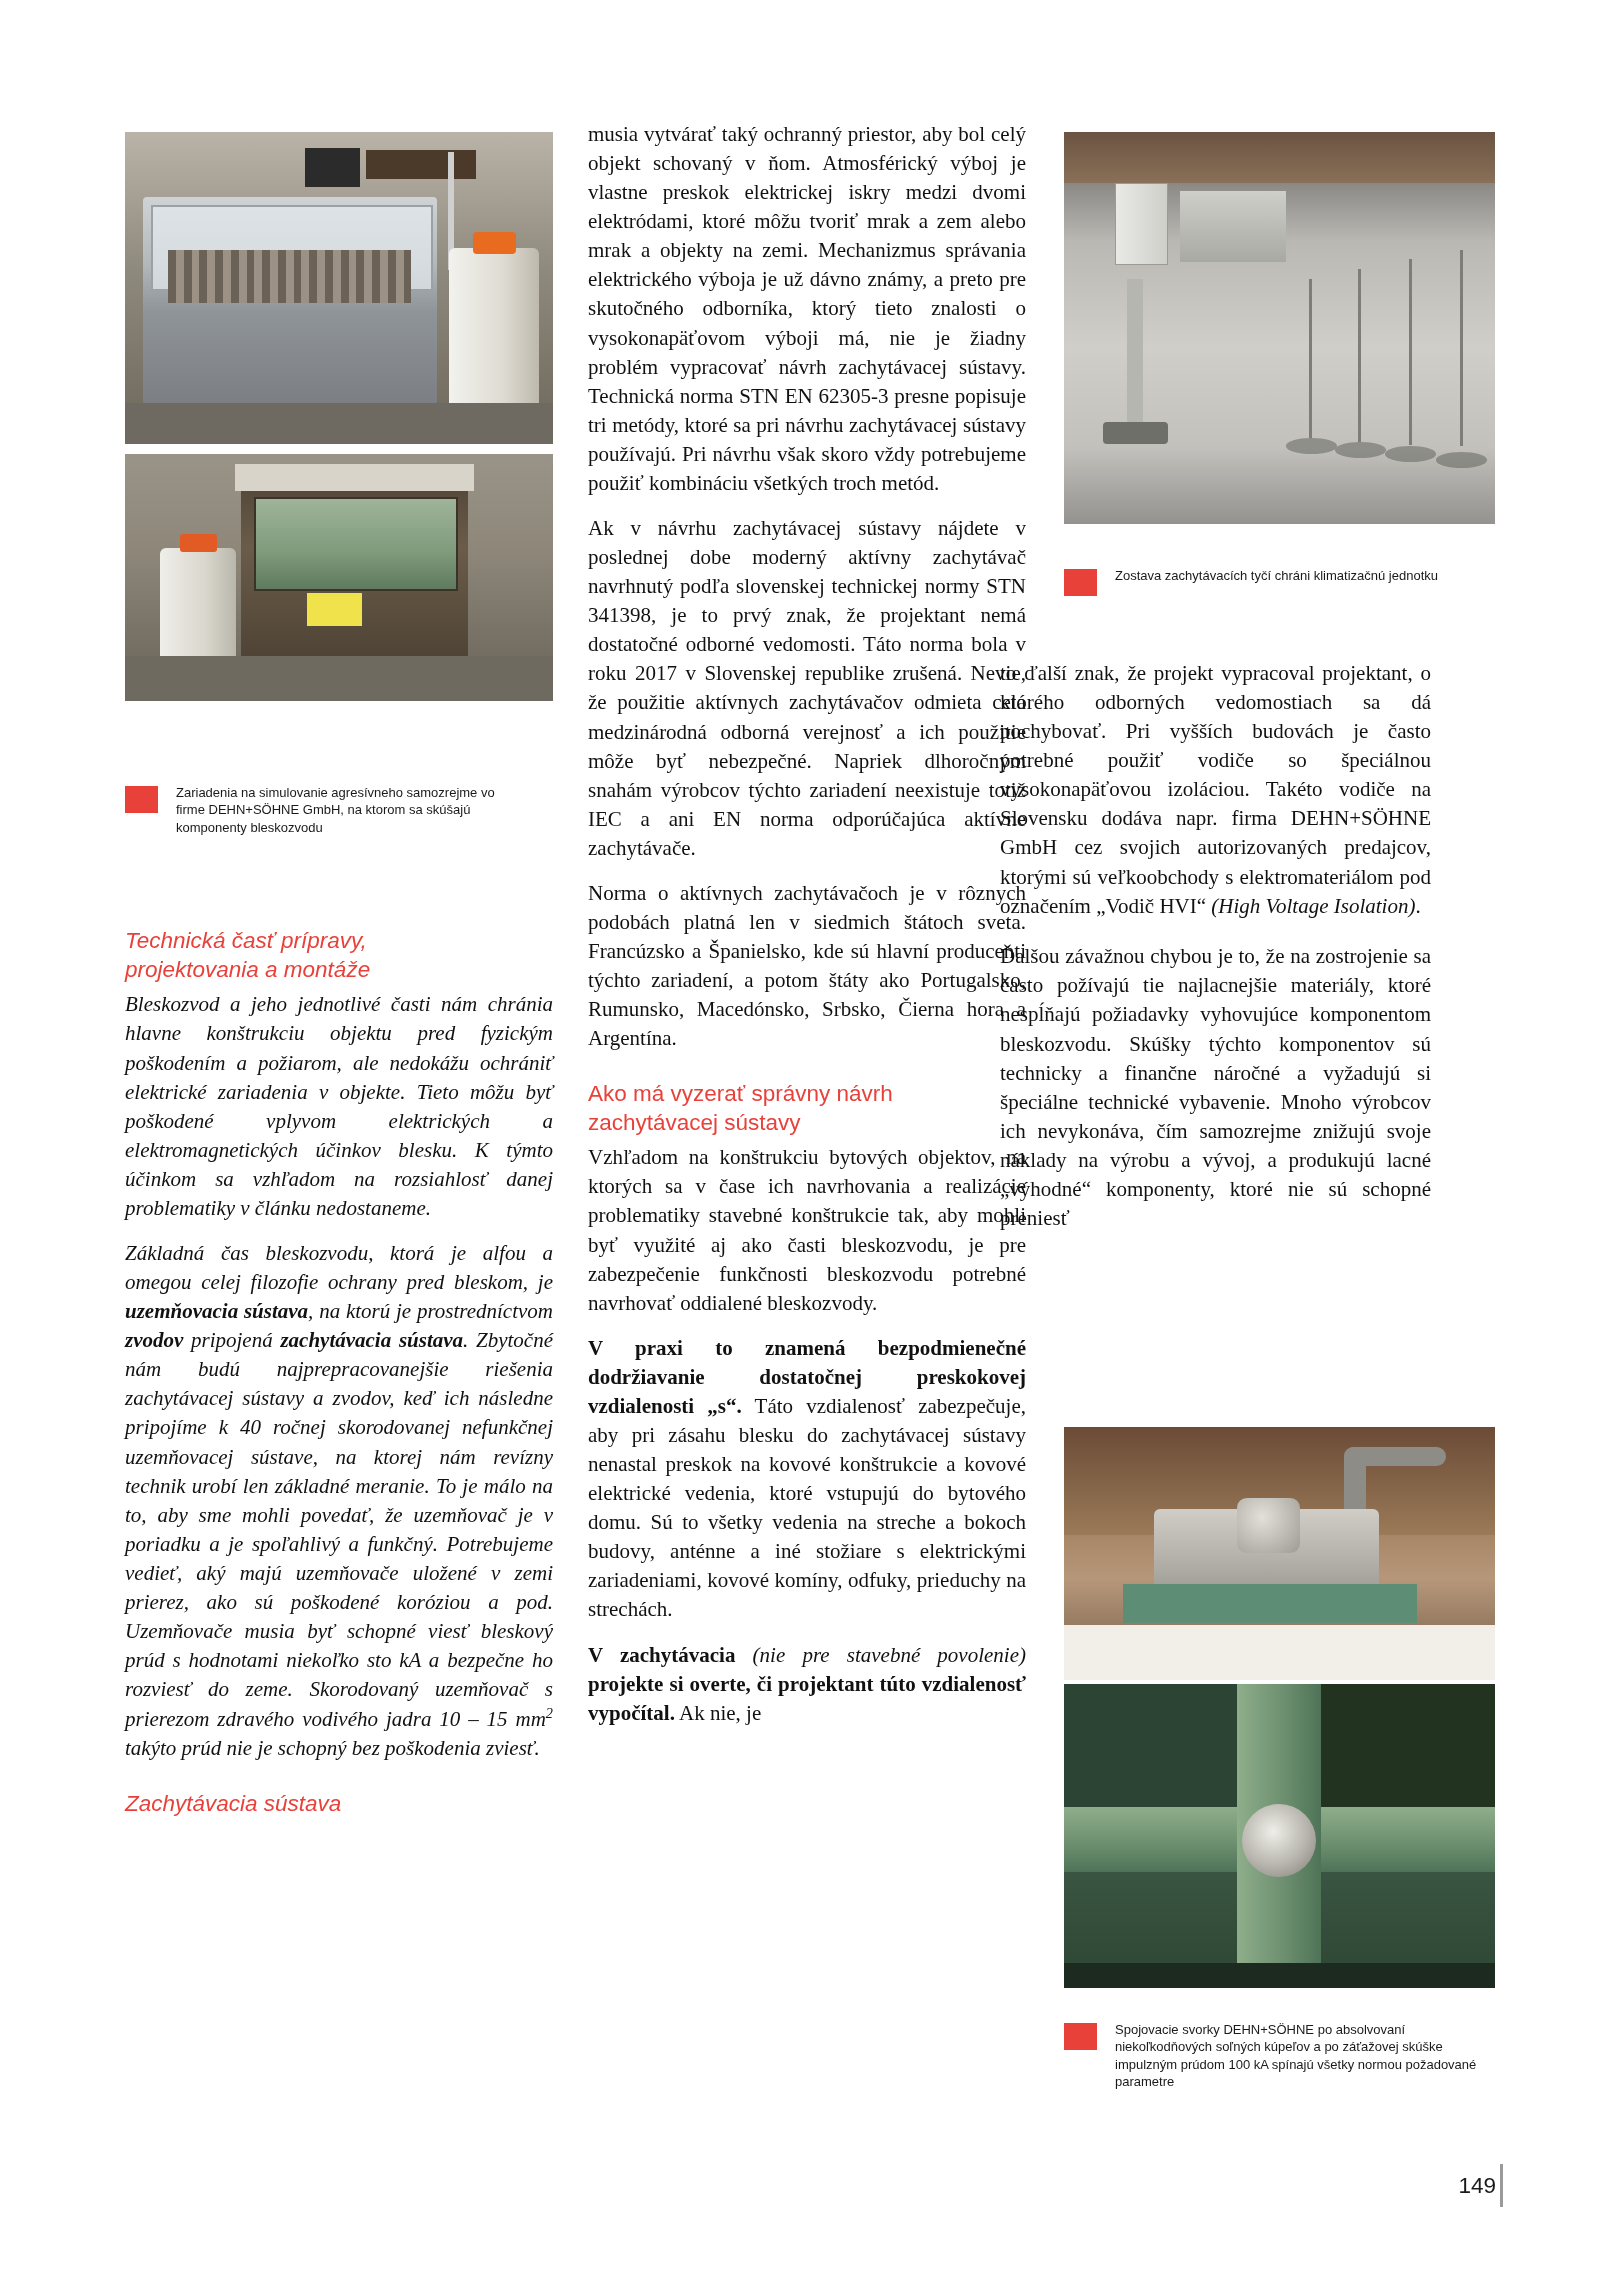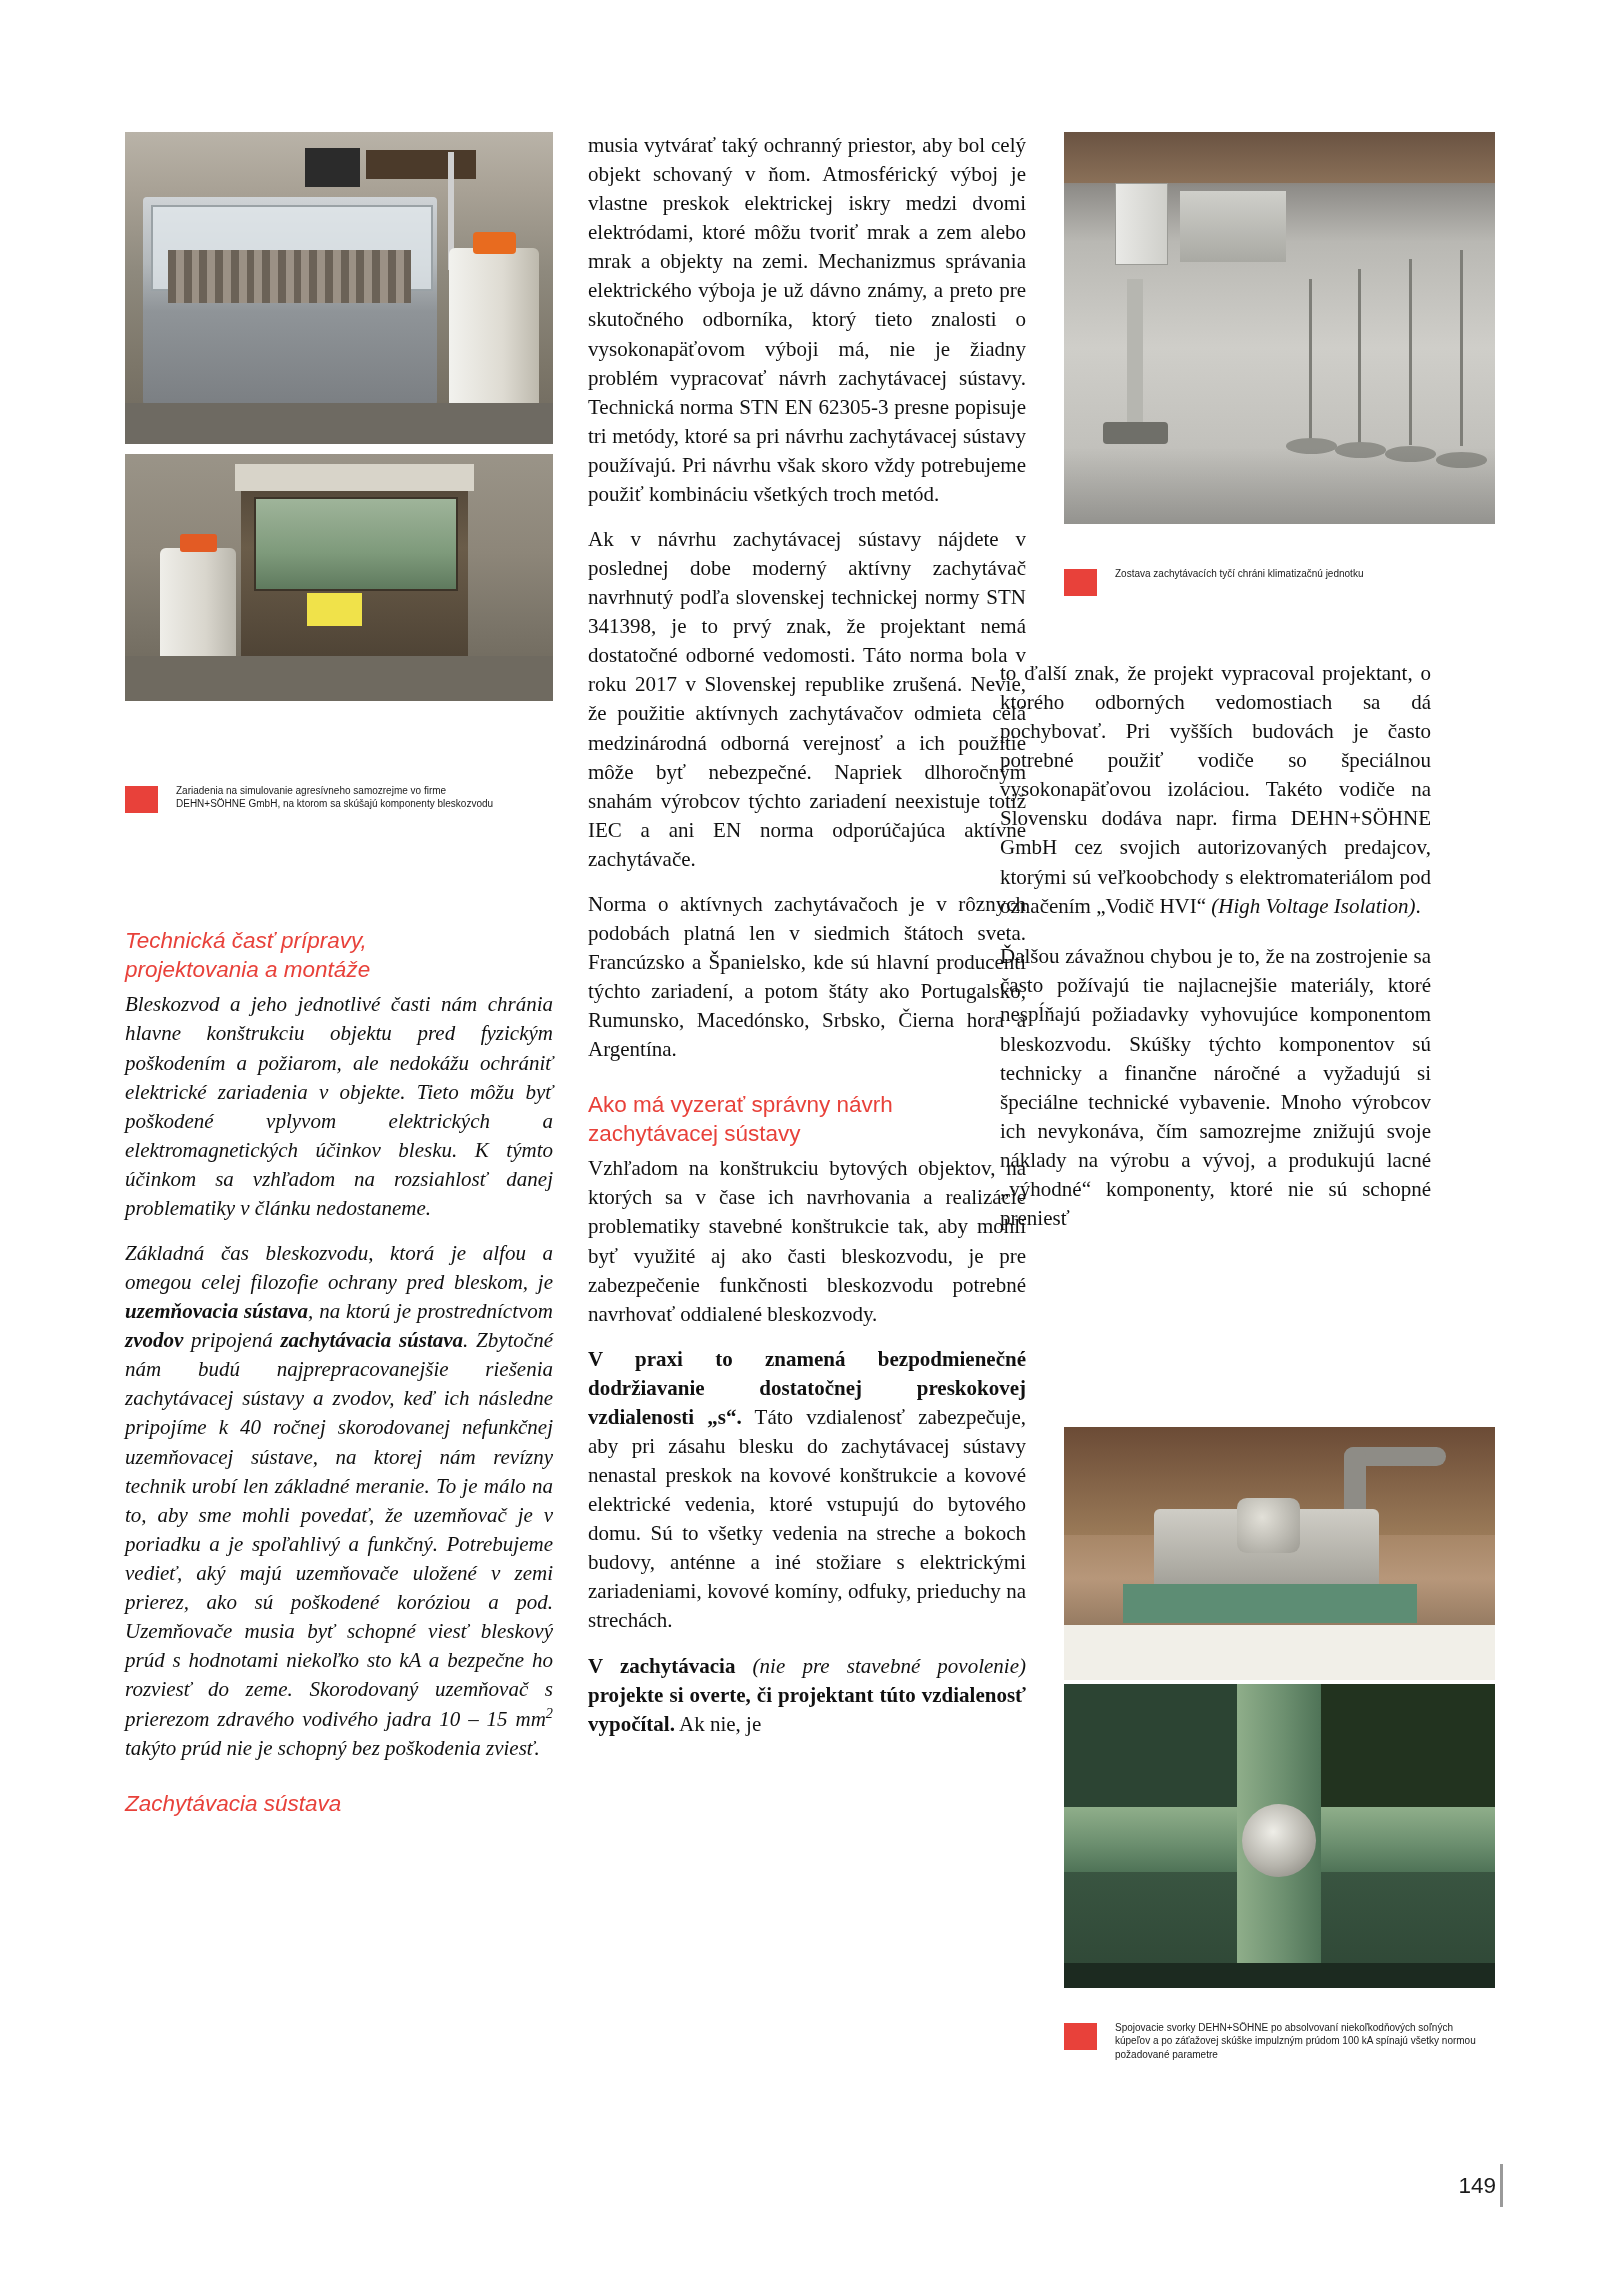--- a/index.html
+++ b/index.html
@@ -13,21 +13,21 @@
     height: 2293px;
     background: #ffffff;
     font-family: "Liberation Serif", serif;
     color: #111111;
     overflow: hidden;
   }
 
   
   .col {
     position: absolute;
-    top: 131px;
+    top: 120px;
   }
   .col-1 { left: 125px;  width: 428px; }
   .col-2 { left: 588px;  width: 438px; }
   .col-3 { left: 1000px; width: 431px; }
 
   p {
     margin: 0;
     font-size: 21px;
     line-height: 1.385;
     text-align: justify;
@@ -53,21 +53,21 @@
   .photo {
     position: absolute;
     background: #c9c9c9;
     overflow: hidden;
   }
 
   
   .caption {
     position: absolute;
     font-family: "Liberation Sans", sans-serif;
-    font-size: 10px;
+    font-size: 13px;
     line-height: 1.33;
     color: #1a1a1a;
   }
   .caption .sq {
     position: absolute;
     left: 0;
     top: 2px;
     width: 33px;
     height: 26.5px;
     background: #e8413a;

